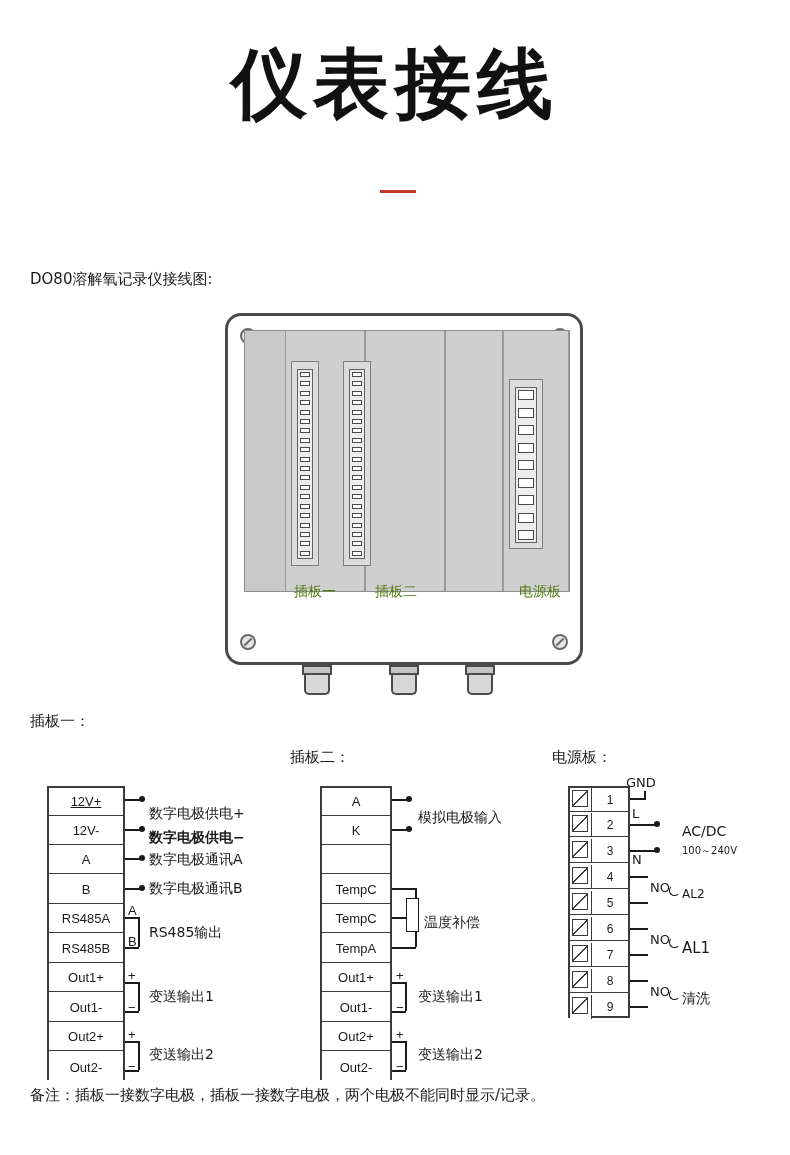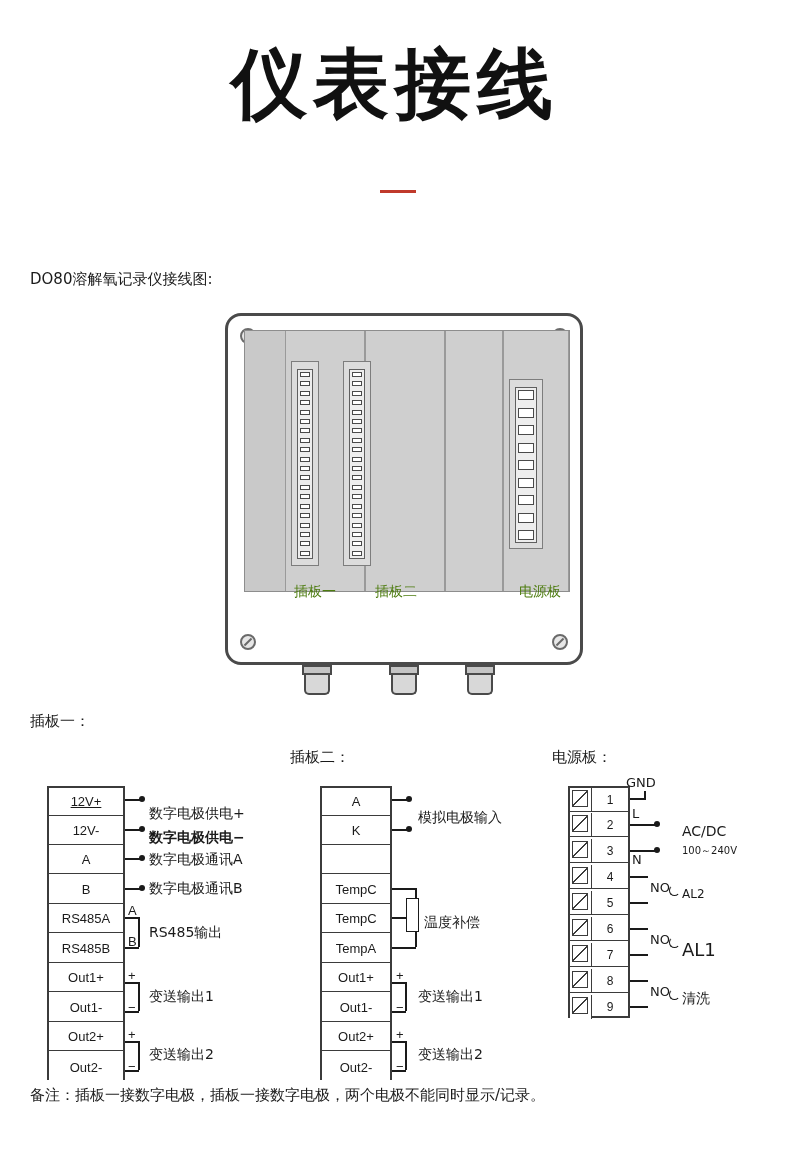--- a/index.html
+++ b/index.html
@@ -527,21 +527,21 @@
 <div class="lead" style="left:630px; top:876px; width:18px;"></div>
 <div class="lead" style="left:630px; top:902px; width:18px;"></div>
 <div class="note-text" style="left:650px; top:880px; font-size:13px;">NO</div>
 <div class="relay-arc" style="left:669px; top:885px;"></div>
 <div class="note-text" style="left:682px; top:887px; font-size:12px;">AL2</div>
 
 <div class="lead" style="left:630px; top:928px; width:18px;"></div>
 <div class="lead" style="left:630px; top:954px; width:18px;"></div>
 <div class="note-text" style="left:650px; top:932px; font-size:13px;">NO</div>
 <div class="relay-arc" style="left:669px; top:937px;"></div>
-<div class="note-text" style="left:682px; top:939px; font-size:18px;">AL1</div>
+<div class="note-text" style="left:682px; top:939px; font-size:15px;">AL1</div>
 
 <div class="lead" style="left:630px; top:980px; width:18px;"></div>
 <div class="lead" style="left:630px; top:1006px; width:18px;"></div>
 <div class="note-text" style="left:650px; top:984px; font-size:13px;">NO</div>
 <div class="relay-arc" style="left:669px; top:989px;"></div>
 <div class="note-text" style="left:682px; top:990px; font-size:14px;">清洗</div>
 
 <div class="footer-note">备注：插板一接数字电极，插板一接数字电极，两个电极不能同时显示/记录。</div>
 
 </body></html>

